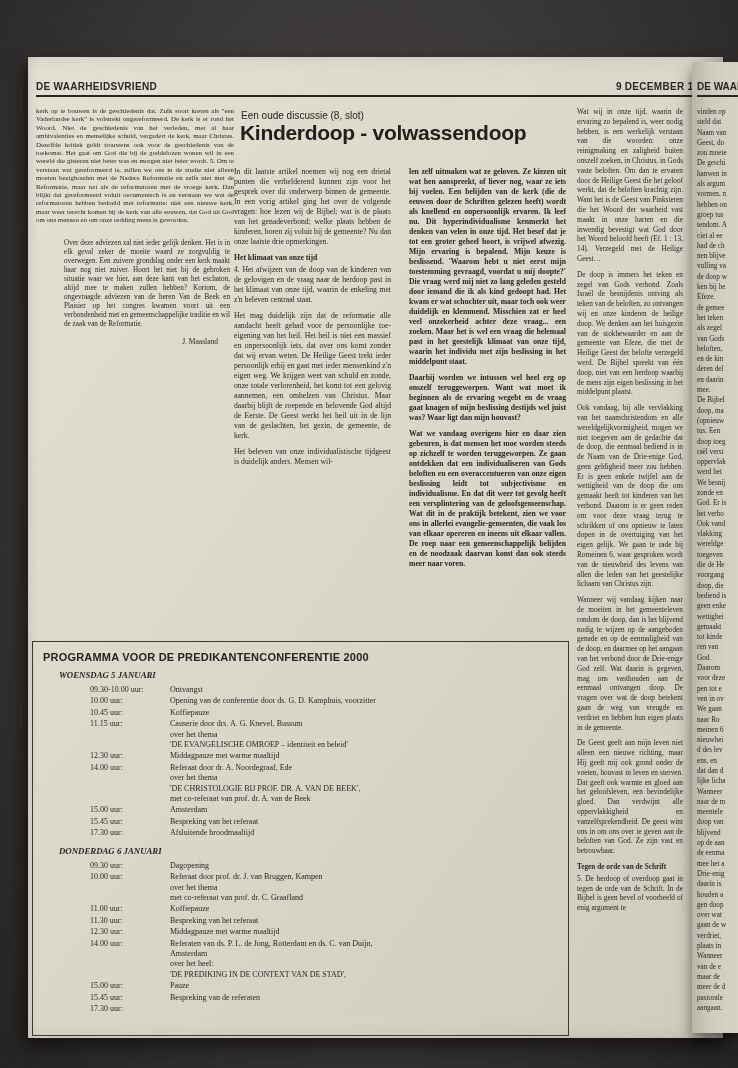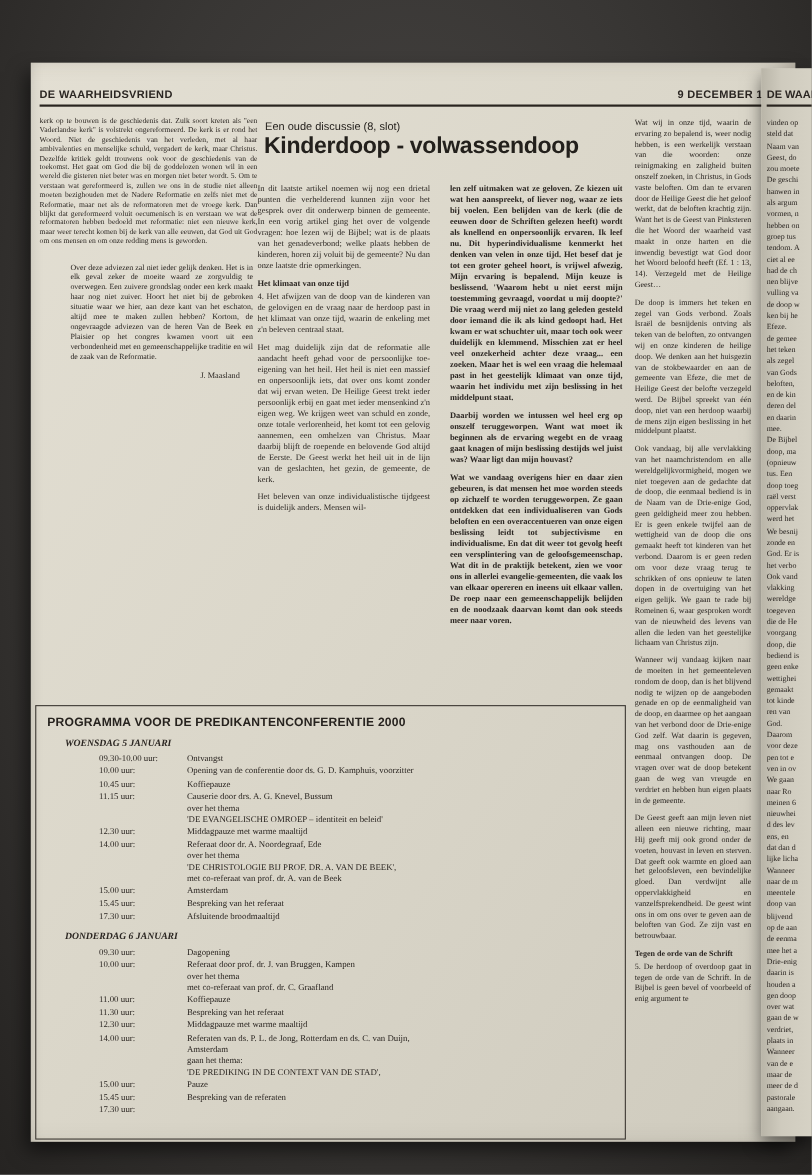--- a/index.html
+++ b/index.html
@@ -193,21 +193,21 @@
             <div class="prog-time">12.30 uur:</div>
             <div class="prog-body">
               <div>Middagpauze met warme maaltijd</div>
             </div>
           </div>
           <div class="prog-row">
             <div class="prog-time">14.00 uur:</div>
             <div class="prog-body">
               <div>Referaten van ds. P. L. de Jong, Rotterdam en ds. C. van Duijn,</div>
               <div>Amsterdam</div>
-              <div>gaan het thema:</div>
+              <div>over het heel:</div>
               <div>'DE PREDIKING IN DE CONTEXT VAN DE STAD',</div>
             </div>
           </div>
           <div class="prog-row">
             <div class="prog-time">15.00 uur:</div>
             <div class="prog-body">
               <div>Pauze</div>
             </div>
           </div>
           <div class="prog-row">

